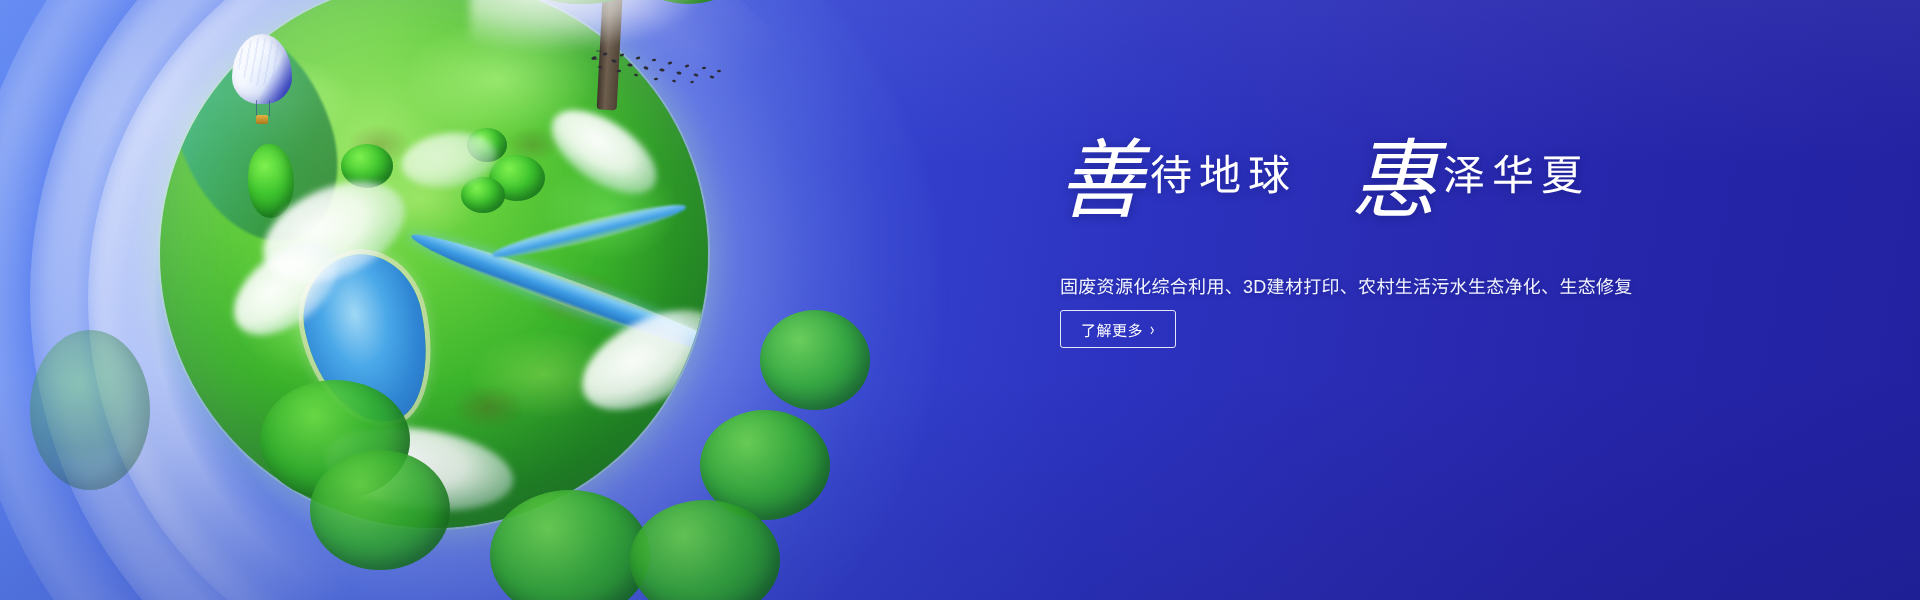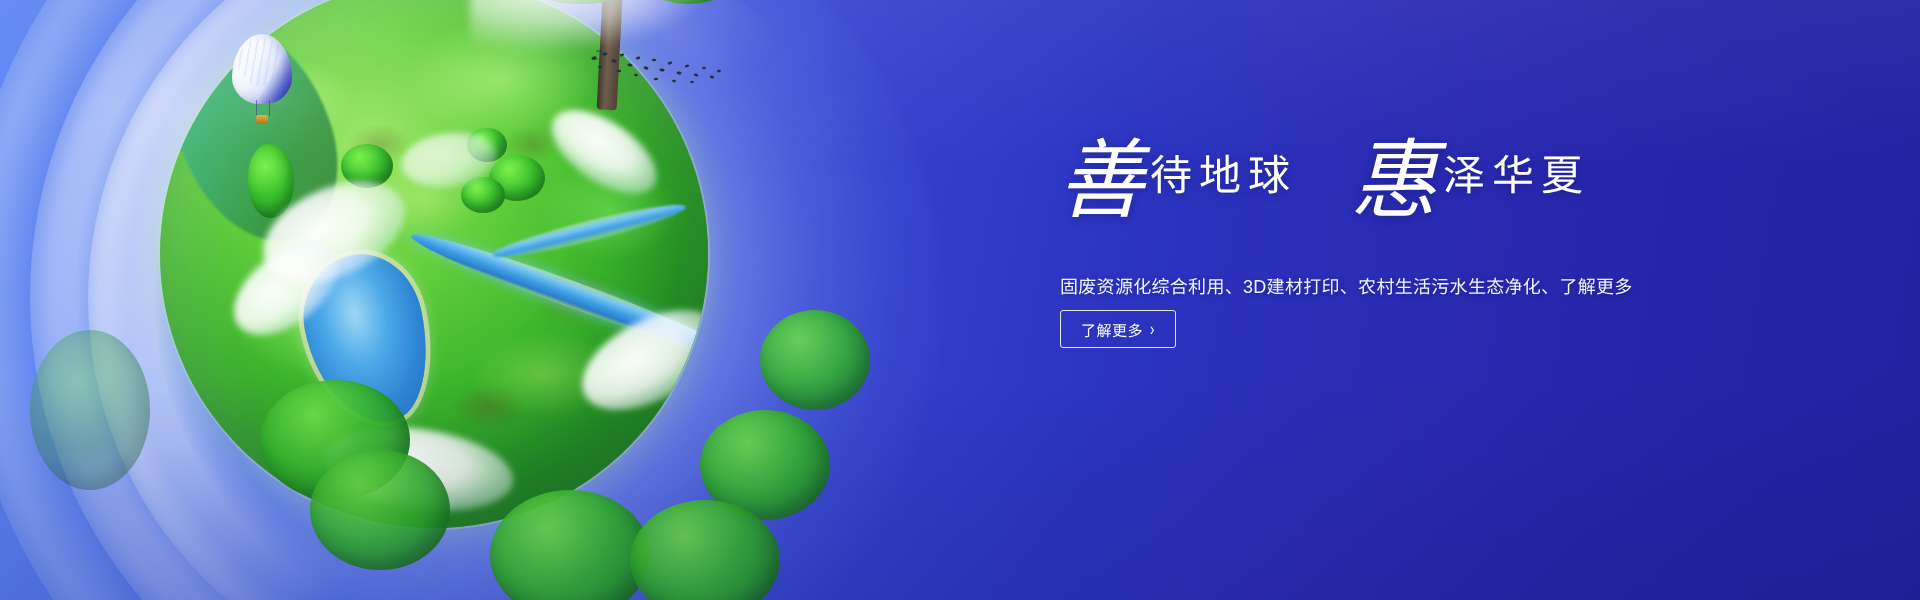--- a/index.html
+++ b/index.html
@@ -558,21 +558,21 @@
 
   <div class="bg-vshade"></div>
 
   <div class="content">
 
     <div class="headline">
       <span class="big">善</span><span class="small">待地球</span><span class="gap"></span><span class="big">惠</span><span class="small">泽华夏</span>
     </div>
 
 
-    <div class="desc">固废资源化综合利用、3D建材打印、农村生活污水生态净化、了解更多</div>
+    <div class="desc">固废资源化综合利用、3D建材打印、农村生活污水生态净化、生态修复</div>
 
     <button class="cta">
       <span>了解更多</span>
       <span class="chev">›</span>
     </button>
   </div>
 
 </div>
 
 </body></html>

